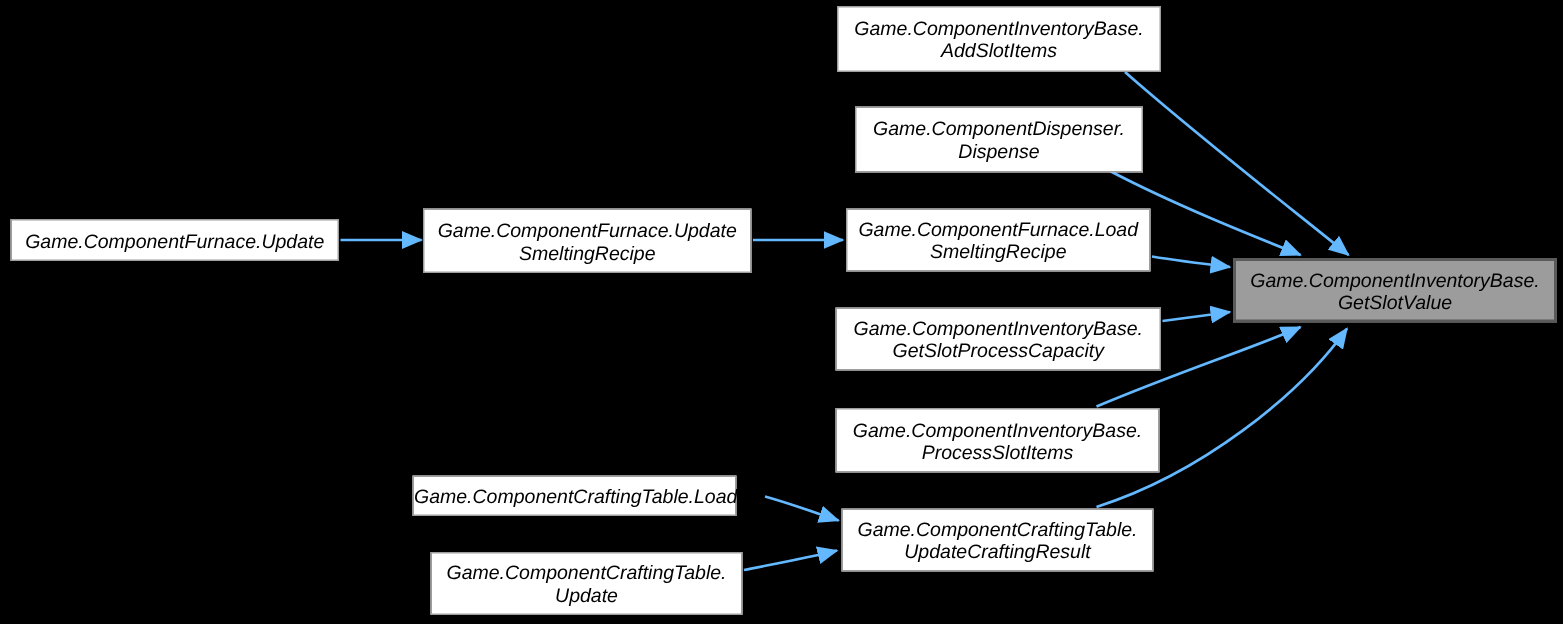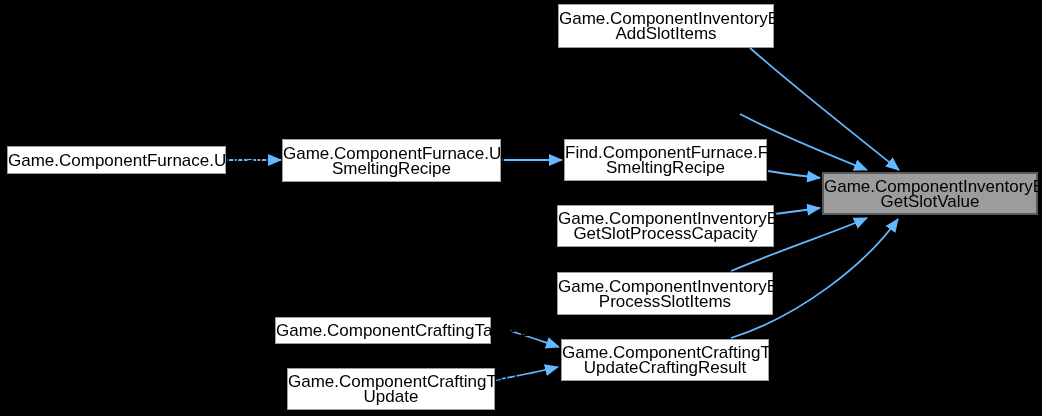--- a/index.html
+++ b/index.html
@@ -30,24 +30,25 @@
   .node {
     position: absolute;
     box-sizing: border-box;
     background: #ffffff;
     border: 1.4px solid #9e9e9e;
     color: #000000;
     display: flex;
     align-items: center;
     justify-content: center;
     text-align: center;
-    font-size: 17px;
+    font-size: 13px;
     line-height: 15px;
     white-space: pre-line;
     cursor: pointer;
+    font-style: italic;
   }
   .node.current {
     background: #9c9c9c;
     border: 2px solid #5a5a5a;
     cursor: default;
   }
   .node-label {
     display: block;
     width: 100%;
   }
@@ -82,23 +83,27 @@
   <div class="node" style="left:282px; top:139px; width:219px; height:43px;">
     <span class="node-label">Game.ComponentFurnace.Update
 SmeltingRecipe</span>
   </div>
 
   <div class="node" style="left:558px; top:4px; width:216px; height:44px;">
     <span class="node-label">Game.ComponentInventoryBase.
 AddSlotItems</span>
   </div>
 
+  <div class="node" style="left:570px; top:71px; width:192px; height:44px;">
+    <span class="node-label">Game.ComponentDispenser.
+Dispense</span>
+  </div>
 
   <div class="node" style="left:564px; top:139px; width:203px; height:42px;">
-    <span class="node-label">Find.ComponentFurnace.Find
+    <span class="node-label">Game.ComponentFurnace.Load
 SmeltingRecipe</span>
   </div>
 
   <div class="node" style="left:557px; top:205px; width:217px; height:42px;">
     <span class="node-label">Game.ComponentInventoryBase.
 GetSlotProcessCapacity</span>
   </div>
 
   <div class="node" style="left:557px; top:272px; width:216px; height:43px;">
     <span class="node-label">Game.ComponentInventoryBase.

